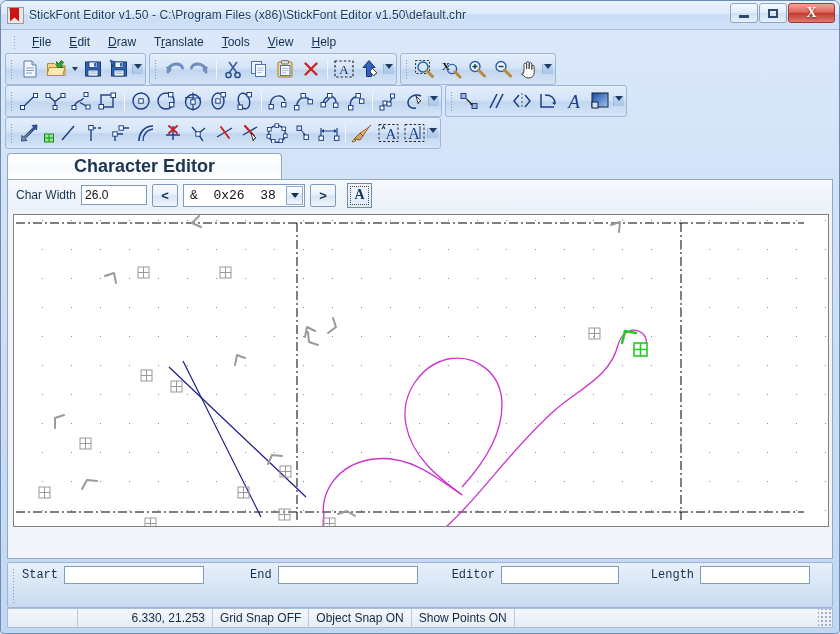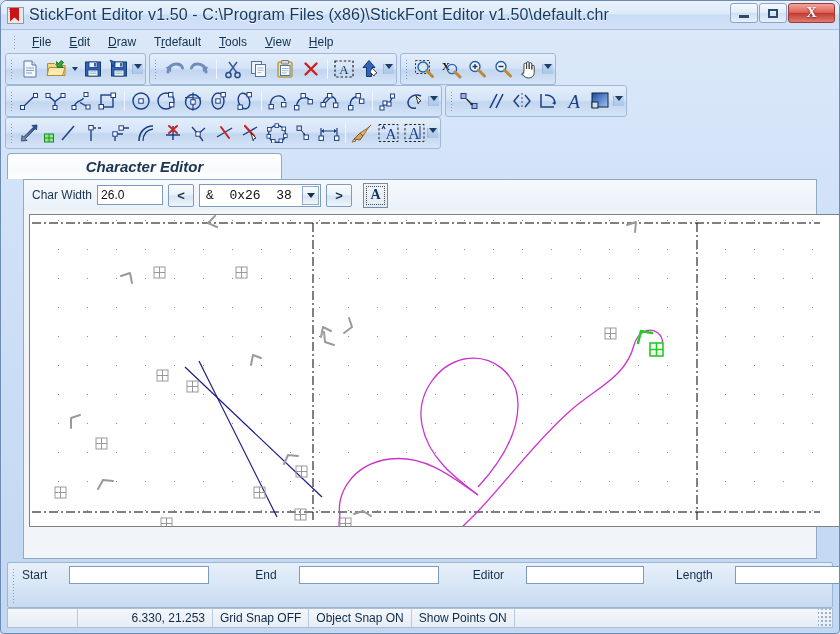--- a/index.html
+++ b/index.html
@@ -42,21 +42,21 @@
   #app-icon .flag {
     position: absolute; left: 3px; top: 1px; width: 9px; height: 14px;
     background: #cc1417;
     clip-path: polygon(0 0, 100% 0, 100% 100%, 50% 72%, 0 100%);
   }
   #app-icon .lbl {
     position: absolute; left: 2px; top: 0px;
     font-size: 5px; color: #333; font-family: "Liberation Sans", sans-serif;
   }
   #title-text {
-    font-size: 16px; color: #14385e;
+    font-size: 12px; color: #14385e;
     text-shadow: 0 1px 0 rgba(255,255,255,0.85);
     white-space: nowrap; letter-spacing: 0.1px;
   }
   #win-buttons {
     position: absolute; right: 4px; top: 2px;
     display: flex; gap: 1px; align-items: center;
   }
   .winbtn {
     width: 28px; height: 20px;
     border: 1px solid #8ba5c4;
@@ -155,42 +155,41 @@
   
   #tabstrip {
     height: 26px;
     margin: 4px 6px 0 6px;
     display: flex; align-items: flex-end;
     position: relative;
   }
   .tab {
     height: 22px;
     display: flex; align-items: center; justify-content: center;
-    font-size: 15px; color: #1b3450;
+    font-size: 18px; color: #1b3450;
     background: linear-gradient(to bottom, #fdfefe 0%, #eef4fb 55%, #dde8f5 100%);
     border: 1px solid #8fa9c6;
     border-bottom: none;
     border-radius: 4px 4px 0 0;
     cursor: pointer;
     position: relative;
-    font-style: italic;
   }
   .tab.active {
     height: 26px;
     font-weight: bold;
     background: linear-gradient(to bottom, #ffffff 0%, #f7fafd 60%, #ffffff 100%);
     z-index: 3;
   }
   #tab-0 { flex: 0 0 275px; }
   #tab-1 { flex: 0 0 275px; margin-left: -1px; }
   #tab-2 { flex: 1 1 auto; margin-left: -1px; }
 
   
   #tabpanel {
-    margin: 0 22px;
+    margin: 0 6px;
     height: 380px;
     background: #f1f5fa;
     border: 1px solid #8fa9c6;
     border-top: 1px solid #8fa9c6;
     position: relative;
     z-index: 1;
   }
   #charbar {
     height: 30px;
     display: flex; align-items: center;
@@ -275,21 +274,21 @@
     position: relative;
     padding-left: 10px;
   }
   #fields::before {
     content: ''; position: absolute; left: 4px; top: 5px;
     width: 3px; height: 36px;
     background-image: radial-gradient(#7d9bc0 38%, transparent 39%);
     background-size: 3px 3px;
   }
   .frow { display: flex; align-items: center; height: 23px; }
-  .flabel { font-size: 12px; color: #14304d; padding: 0 22px 0 4px; white-space: nowrap; }
+  .flabel { font-size: 12px; color: #14304d; padding: 0 6px 0 4px; white-space: nowrap; font-family: Liberation Mono, monospace; }
   .finput {
     height: 18px; background: #fff; border: 1px solid #7f9bbb;
     font-size: 12px; padding: 0 3px;
     font-family: "Liberation Sans", sans-serif;
   }
 
   
   #statusbar {
     position: absolute; left: 6px; right: 6px; bottom: 5px;
     height: 20px;
@@ -335,21 +334,21 @@
           <div class="glyph-max"></div>
         </div>
       <div id="btn-close">X</div>
     </div>
   </div>
 
   <div id="menubar">
     <div class="menu-item"><u>F</u><span>ile</span></div>
     <div class="menu-item"><u>E</u><span>dit</span></div>
     <div class="menu-item"><u>D</u><span>raw</span></div>
-    <div class="menu-item"><span>T</span><u>r</u><span>default</span></div>
+    <div class="menu-item"><span>T</span><u>r</u><span>anslate</span></div>
     <div class="menu-item"><u>T</u><span>ools</span></div>
     <div class="menu-item"><u>V</u><span>iew</span></div>
     <div class="menu-item"><u>H</u><span>elp</span></div>
   </div>
 
   <div class="toolbar-row">
     <div class="tb-group">
       <div class="gripper"></div>
       <div class="tbtn">
         <svg width="20" height="20" viewBox="0 0 20 20">

